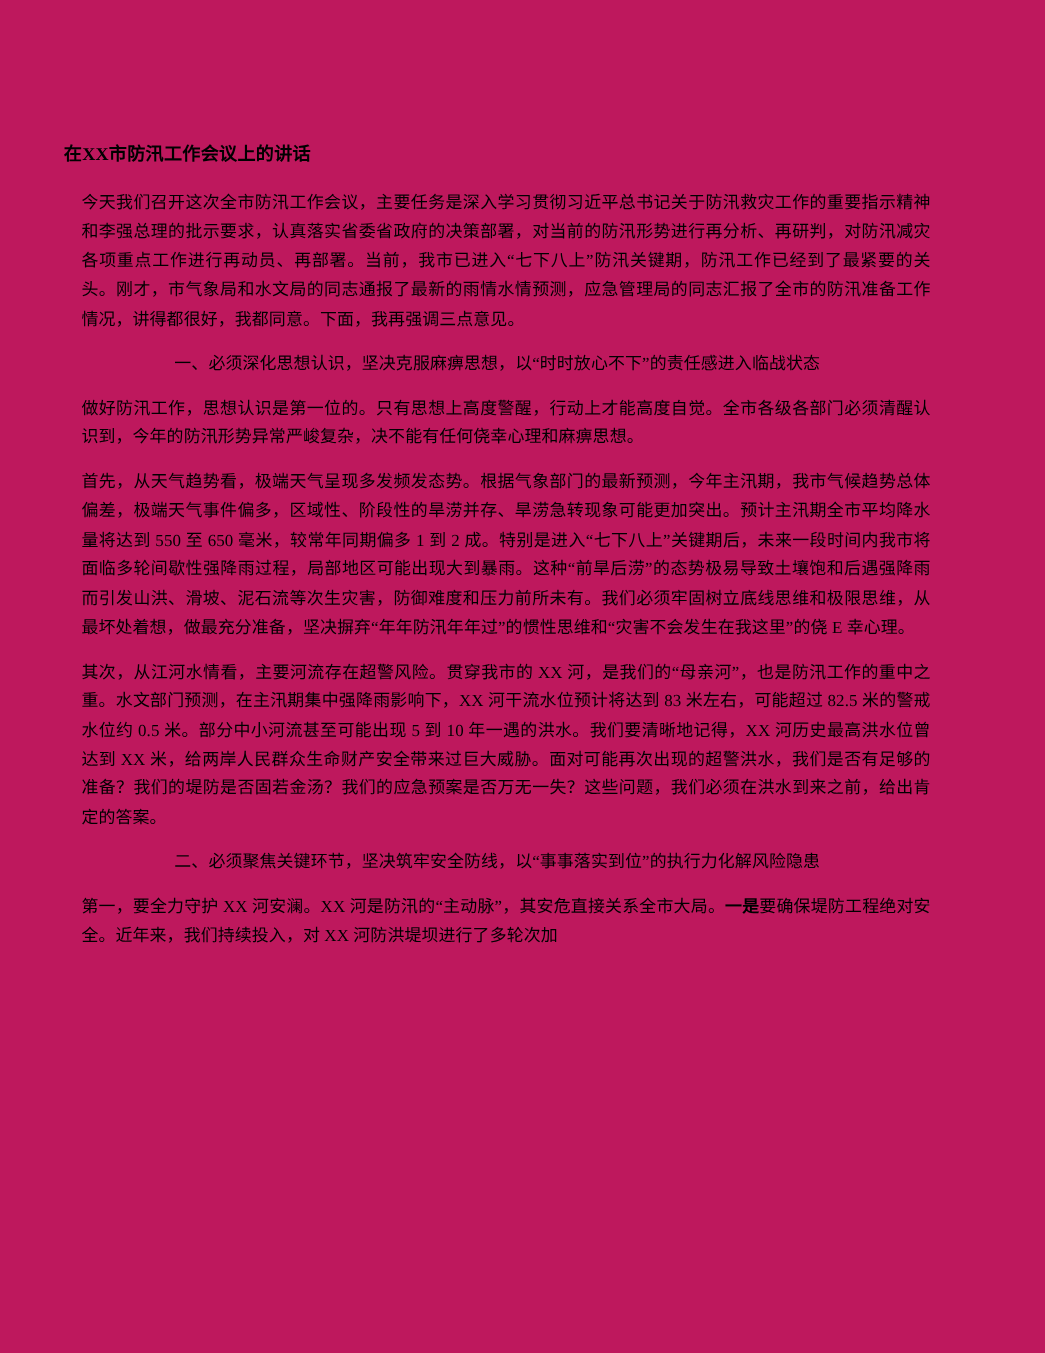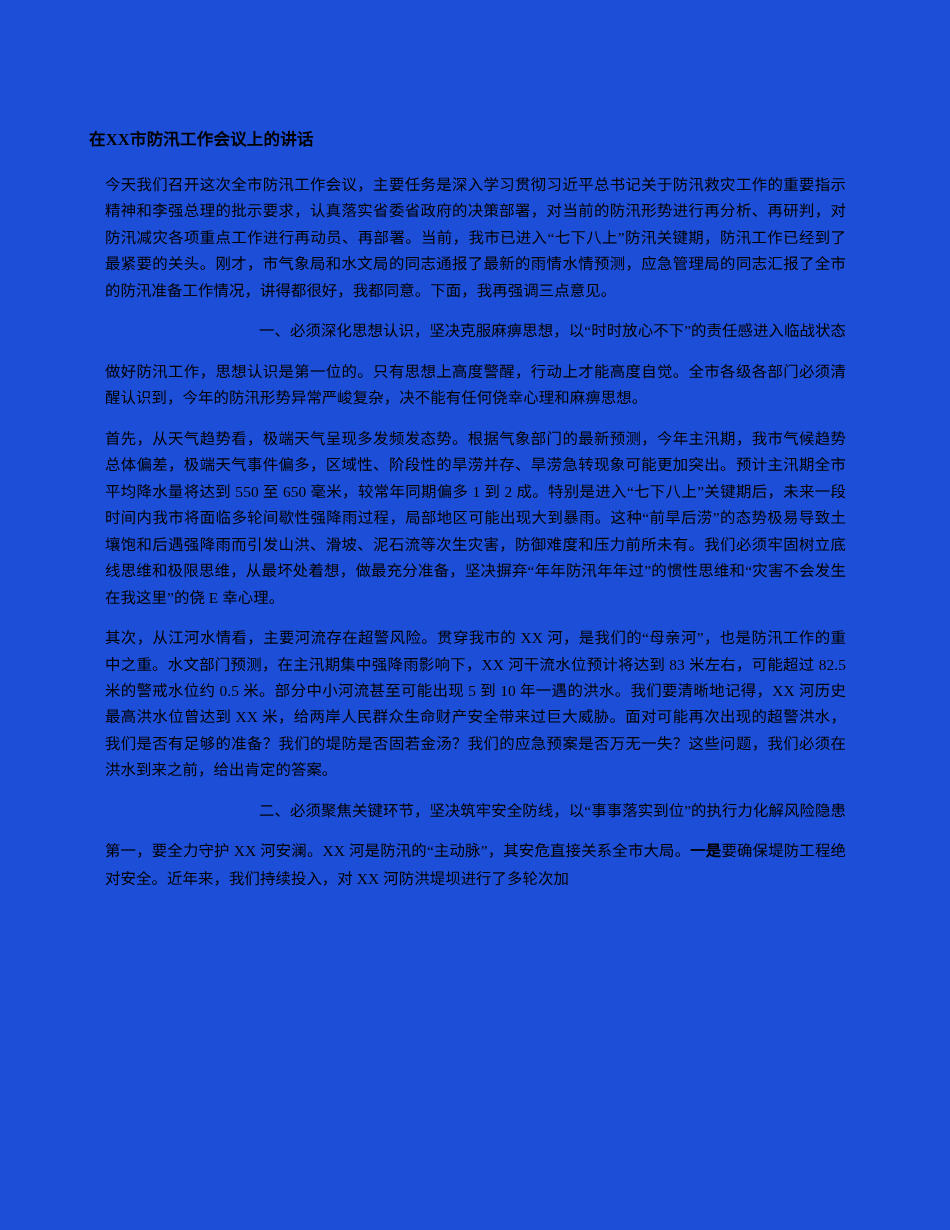--- a/index.html
+++ b/index.html
@@ -12,23 +12,23 @@
     width: 950px;
     height: 1230px;
     font-family: "Liberation Serif", "DejaVu Serif", serif;
     color: #000000;
     -webkit-font-smoothing: antialiased;
   }
   .page {
     position: relative;
     width: 950px;
     height: 1230px;
-    background: #1d4ed8;
+    background: #be185d;
     box-sizing: border-box;
-    padding: 128px 104px 0 89px;
+    padding: 128px 104px 0 58px;
   }
   .doc-title {
     font-size: 16.5px;
     font-weight: bold;
     line-height: 1.5;
     margin: 0 0 19px 0;
     letter-spacing: 0.2px;
     text-align: left;
   }
   .salutation {
@@ -41,21 +41,21 @@
     line-height: 1.72;
     margin: 0 0 14px 16px;
     text-align: justify;
     text-justify: inter-ideograph;
     letter-spacing: 0.1px;
   }
   .heading-para {
     font-size: 15.4px;
     line-height: 1.72;
     margin: 0 0 14px 0;
-    text-align: right;
+    text-align: center;
     letter-spacing: 0.1px;
   }
   .para:last-child,
   .heading-para:last-child {
     margin-bottom: 0;
   }
   b, .b {
     font-weight: bold;
     font-family: Liberation Mono, monospace;
   }

